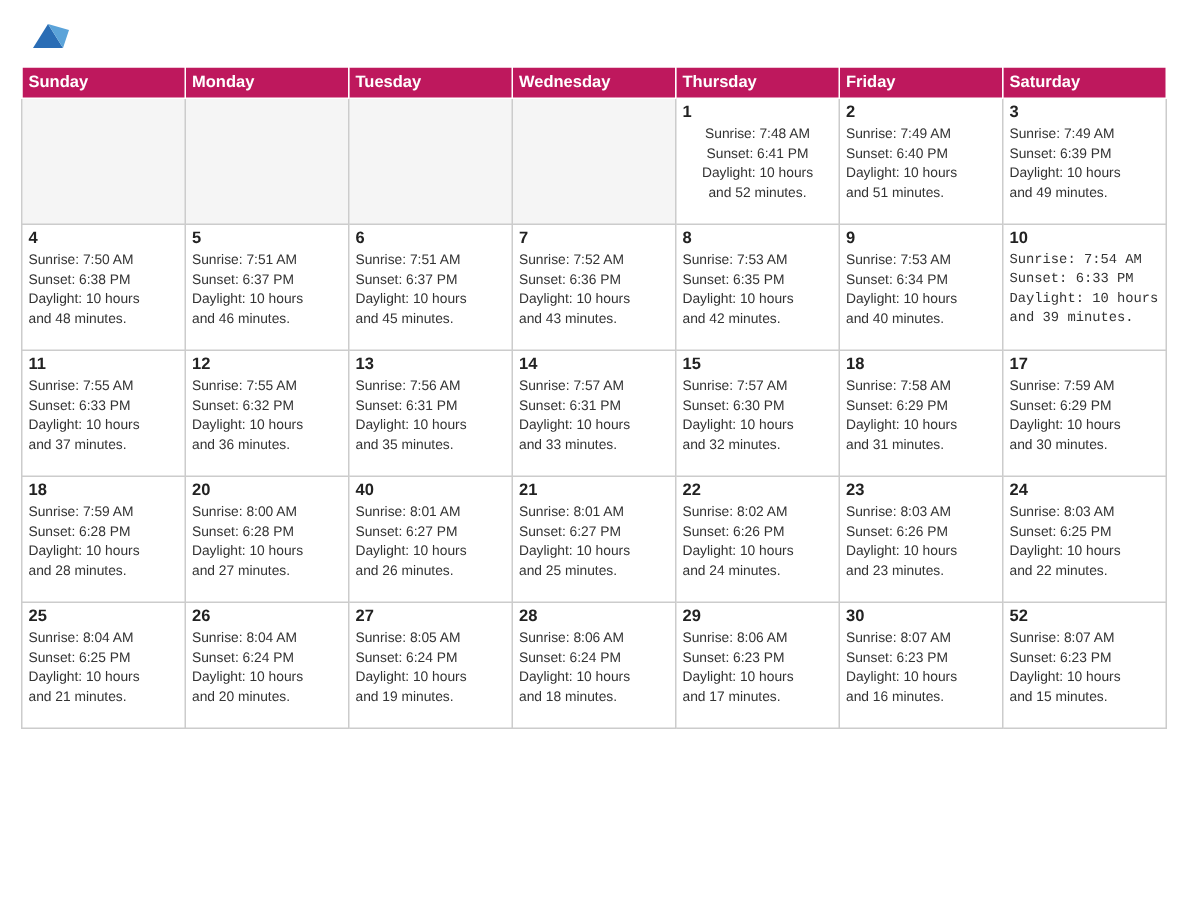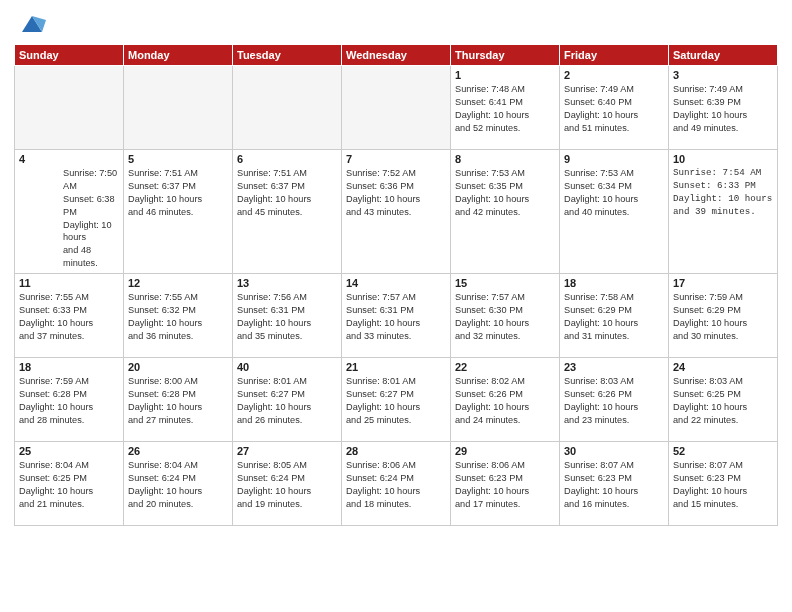--- a/index.html
+++ b/index.html
@@ -55,21 +55,21 @@
     }
     .location {
       font-size: 13px;
       color: #333;
     }
     .calendar {
       width: 100%;
       border-collapse: collapse;
     }
     .calendar th {
-      background: #b91c1c;
+      background: #be185d;
       color: #fff;
       font-size: 11px;
       padding: 4px 4px;
       text-align: left;
       border: 1px solid #fff;
       width: calc(100%/7);
     }
     .calendar td {
       border: 1px solid #ccc;
       vertical-align: top;
@@ -128,21 +128,21 @@
         </tr>
     </thead>
     <tbody id="calendar-body">
     <tr>
           <td class="empty"></td>
           <td class="empty"></td>
           <td class="empty"></td>
           <td class="empty"></td>
           <td>
             <div class="day-num">1</div>
-            <div class="day-info" style="white-space: pre-line;">Sunrise: 7:48 AM
+            <div class="day-info" style="white-space: pre-line; text-align: center;">Sunrise: 7:48 AM
 Sunset: 6:41 PM
 Daylight: 10 hours
 and 52 minutes.</div>
           </td>
           <td>
             <div class="day-num">2</div>
             <div class="day-info" style="white-space: pre-line;">Sunrise: 7:49 AM
 Sunset: 6:40 PM
 Daylight: 10 hours
 and 51 minutes.</div>
@@ -151,21 +151,21 @@
             <div class="day-num">3</div>
             <div class="day-info" style="white-space: pre-line;">Sunrise: 7:49 AM
 Sunset: 6:39 PM
 Daylight: 10 hours
 and 49 minutes.</div>
           </td>
         </tr>
         <tr>
           <td>
             <div class="day-num">4</div>
-            <div class="day-info" style="white-space: pre-line; margin-left: 44px;">Sunrise: 7:50 AM
+            <div class="day-info" style="white-space: pre-line;">Sunrise: 7:50 AM
 Sunset: 6:38 PM
 Daylight: 10 hours
 and 48 minutes.</div>
           </td>
           <td>
             <div class="day-num">5</div>
             <div class="day-info" style="white-space: pre-line;">Sunrise: 7:51 AM
 Sunset: 6:37 PM
 Daylight: 10 hours
 and 46 minutes.</div>

